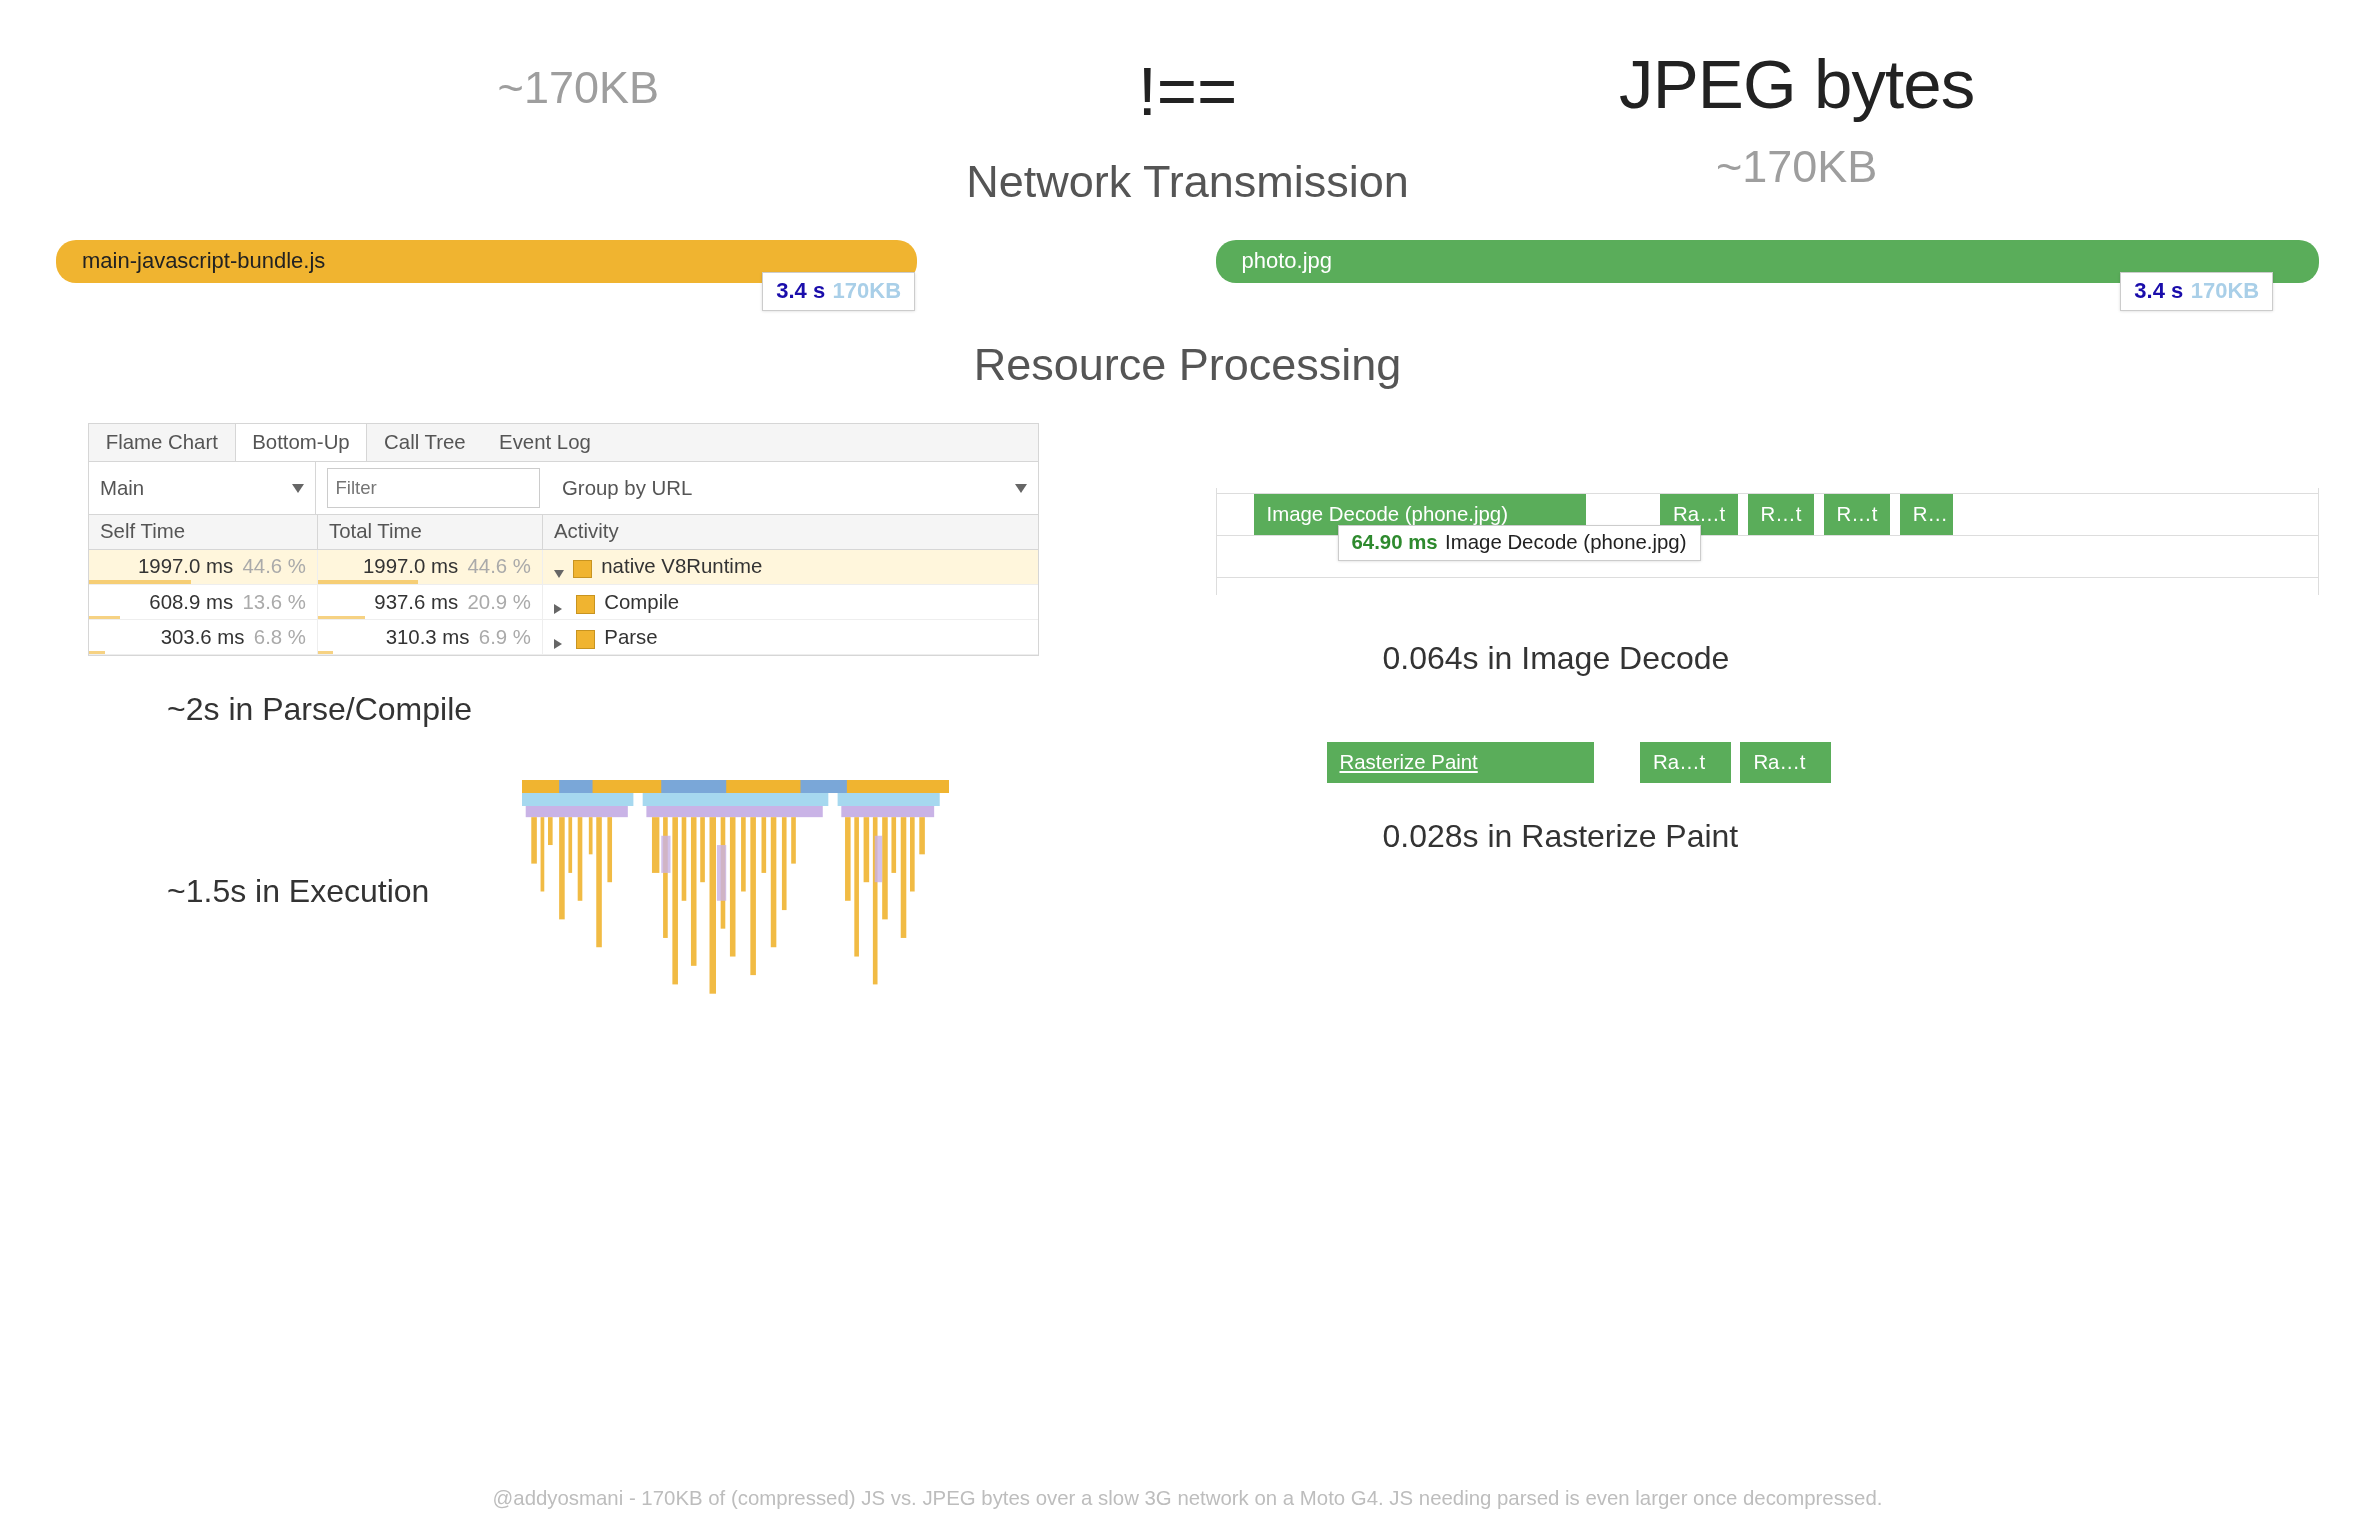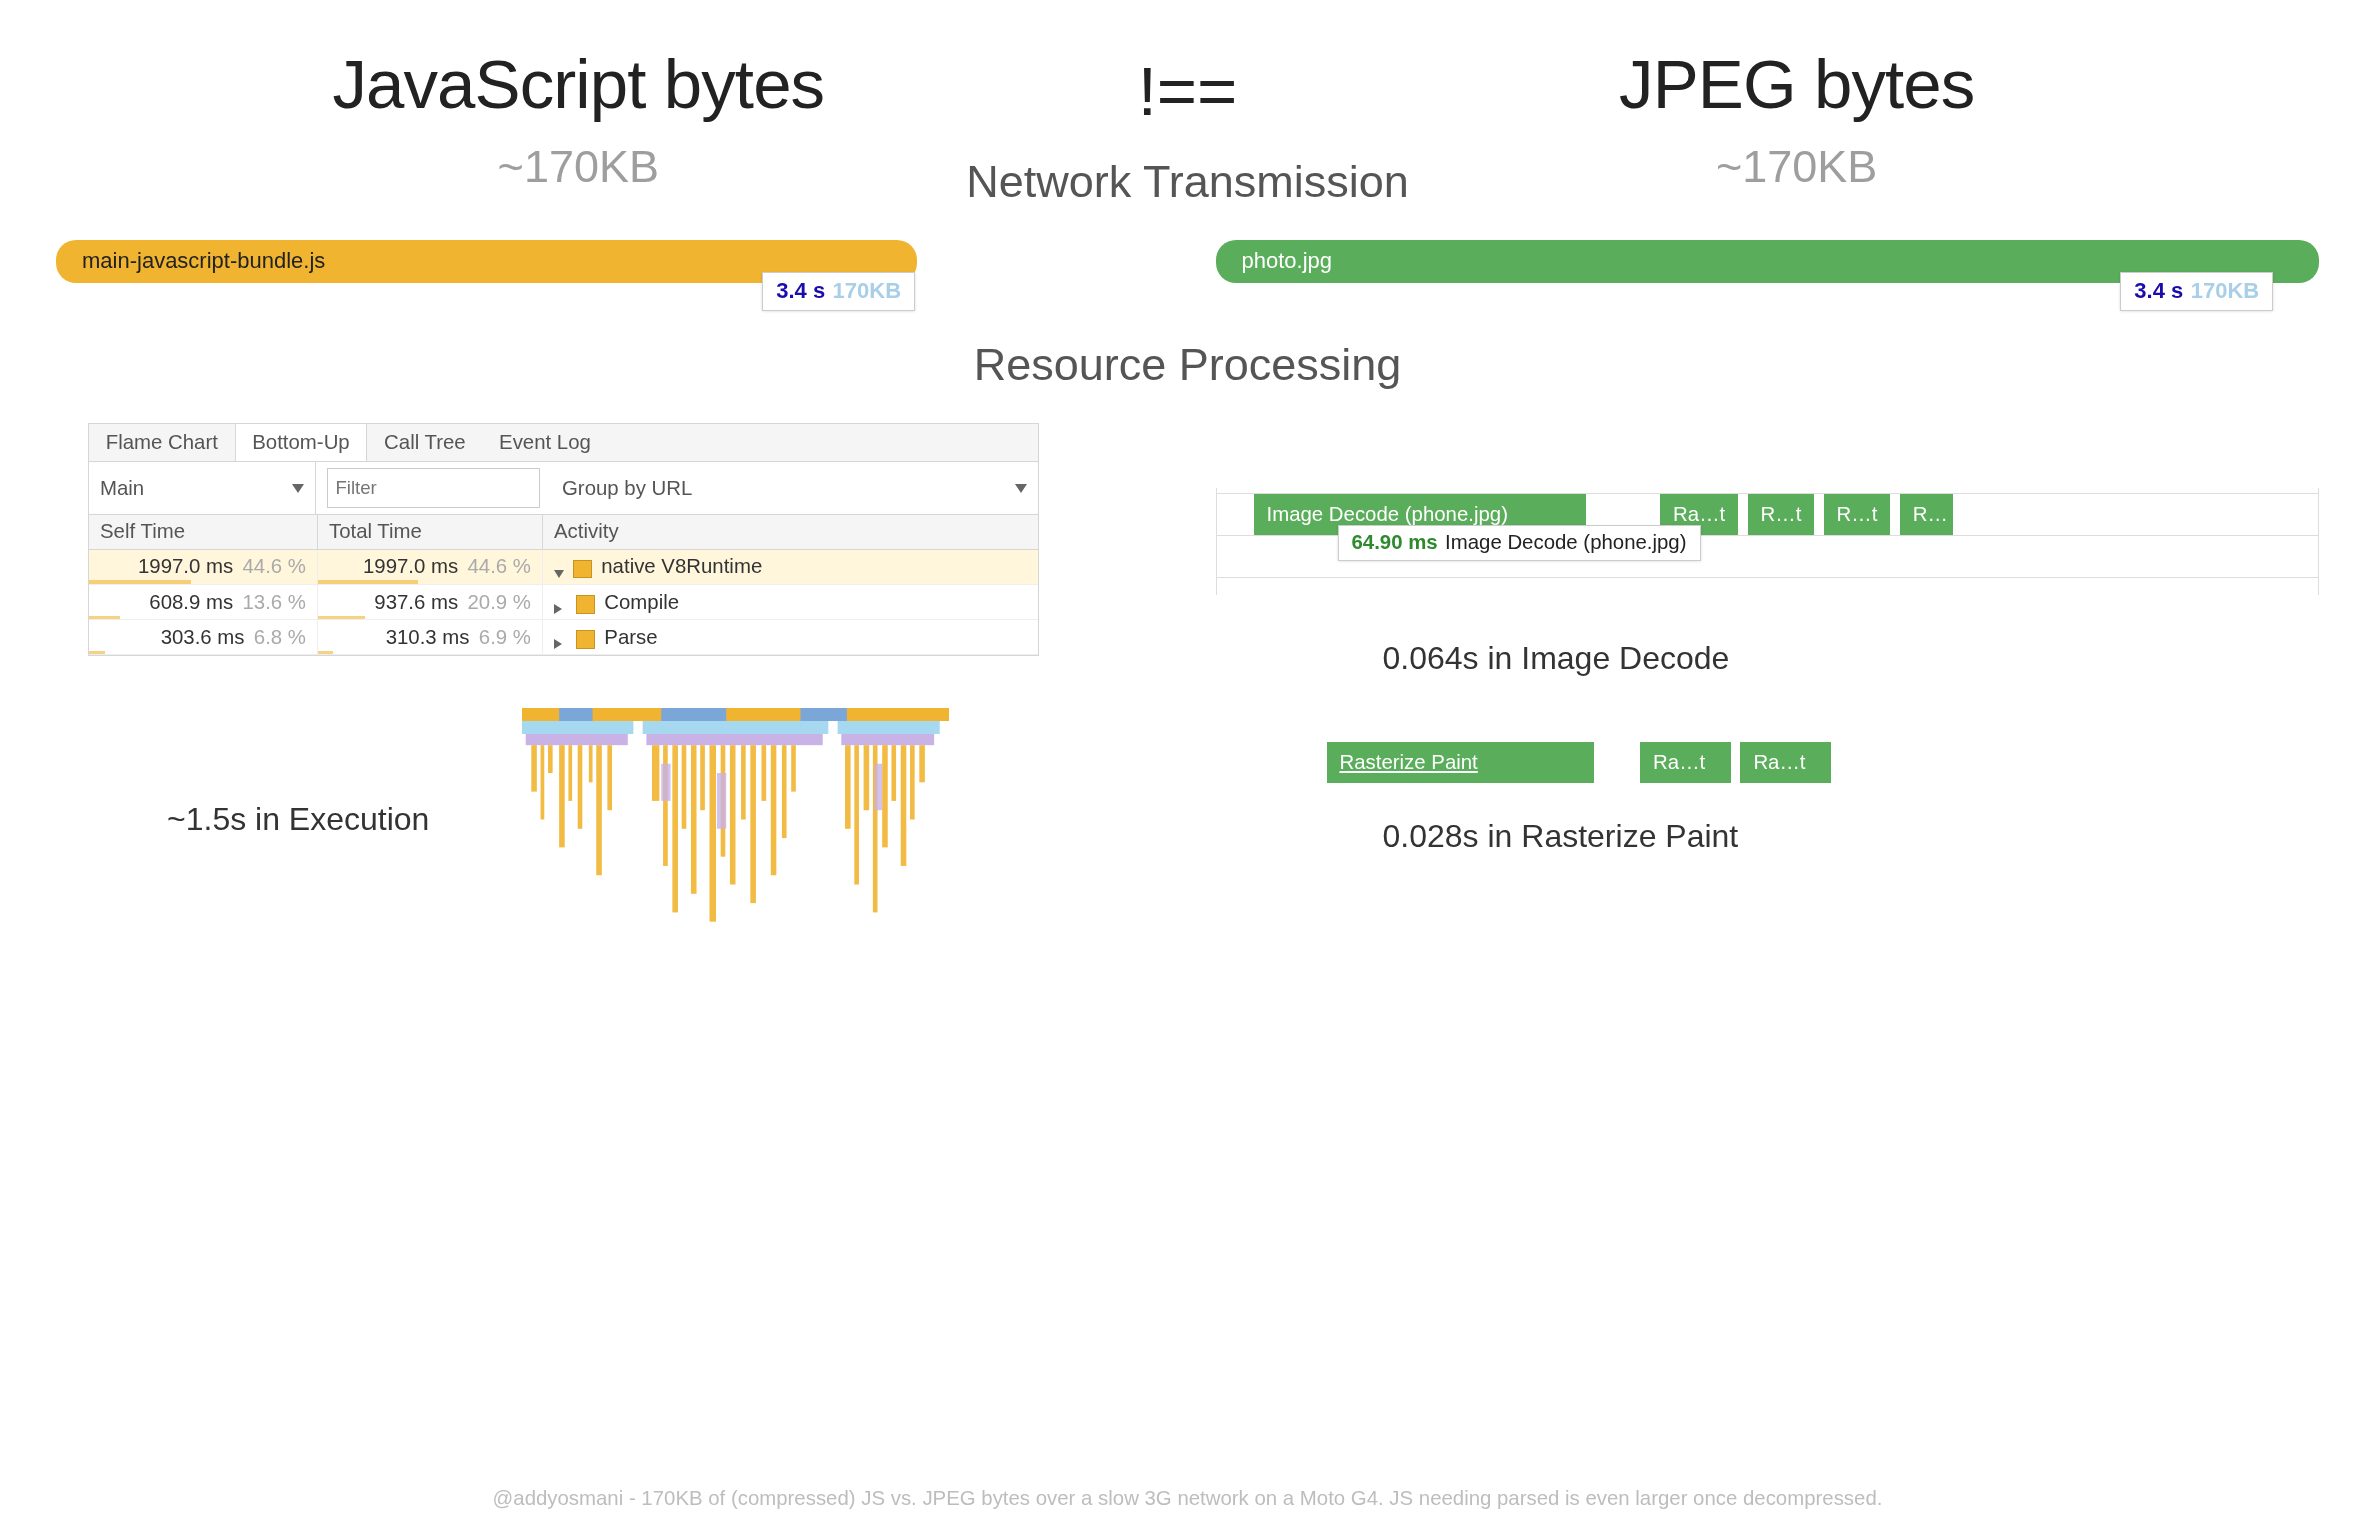--- a/index.html
+++ b/index.html
@@ -105,21 +105,20 @@
   .ras .seg.sm{flex:0 0 65px;}
 
   .credit{position:absolute;left:0;right:0;bottom:26px;text-align:center;color:#bdbdbd;font-size:20.4px;}
 </style>
 </head>
 <body>
 <div class="stage">
 
   <div class="hdr">
     <div class="hcol">
-      <h1>JavaScript bytes</h1>
       <div class="size">~170KB</div>
     </div>
     <div class="hcenter">
       <div class="neq">!==</div>
     </div>
     <div class="hcol">
       <h1>JPEG bytes</h1>
       <div class="size">~170KB</div>
     </div>
   </div>
@@ -219,20 +218,23 @@
                 </div>
               <div class="cell c3">
                   <span class="tri closed"></span>
                   <span class="chip"></span>
                   <span>Parse</span>
                 </div>
             </div>
           </div>
         </div>
 
+        <div class="takebox">
+            <div class="take">~2s in Parse/Compile</div>
+          </div>
 
         <div class="flamewrap">
           <div class="take">~1.5s in Execution</div>
           <div class="flame">
             <svg viewBox="0 0 460 240" width="427" height="223" preserveAspectRatio="none">
               <rect x="0" y="0" width="460" height="14" fill="#f0b430"></rect>
               <rect x="40" y="0" width="36" height="14" fill="#7aa7d8"></rect>
               <rect x="150" y="0" width="70" height="14" fill="#7aa7d8"></rect>
               <rect x="300" y="0" width="50" height="14" fill="#7aa7d8"></rect>
               <g>

